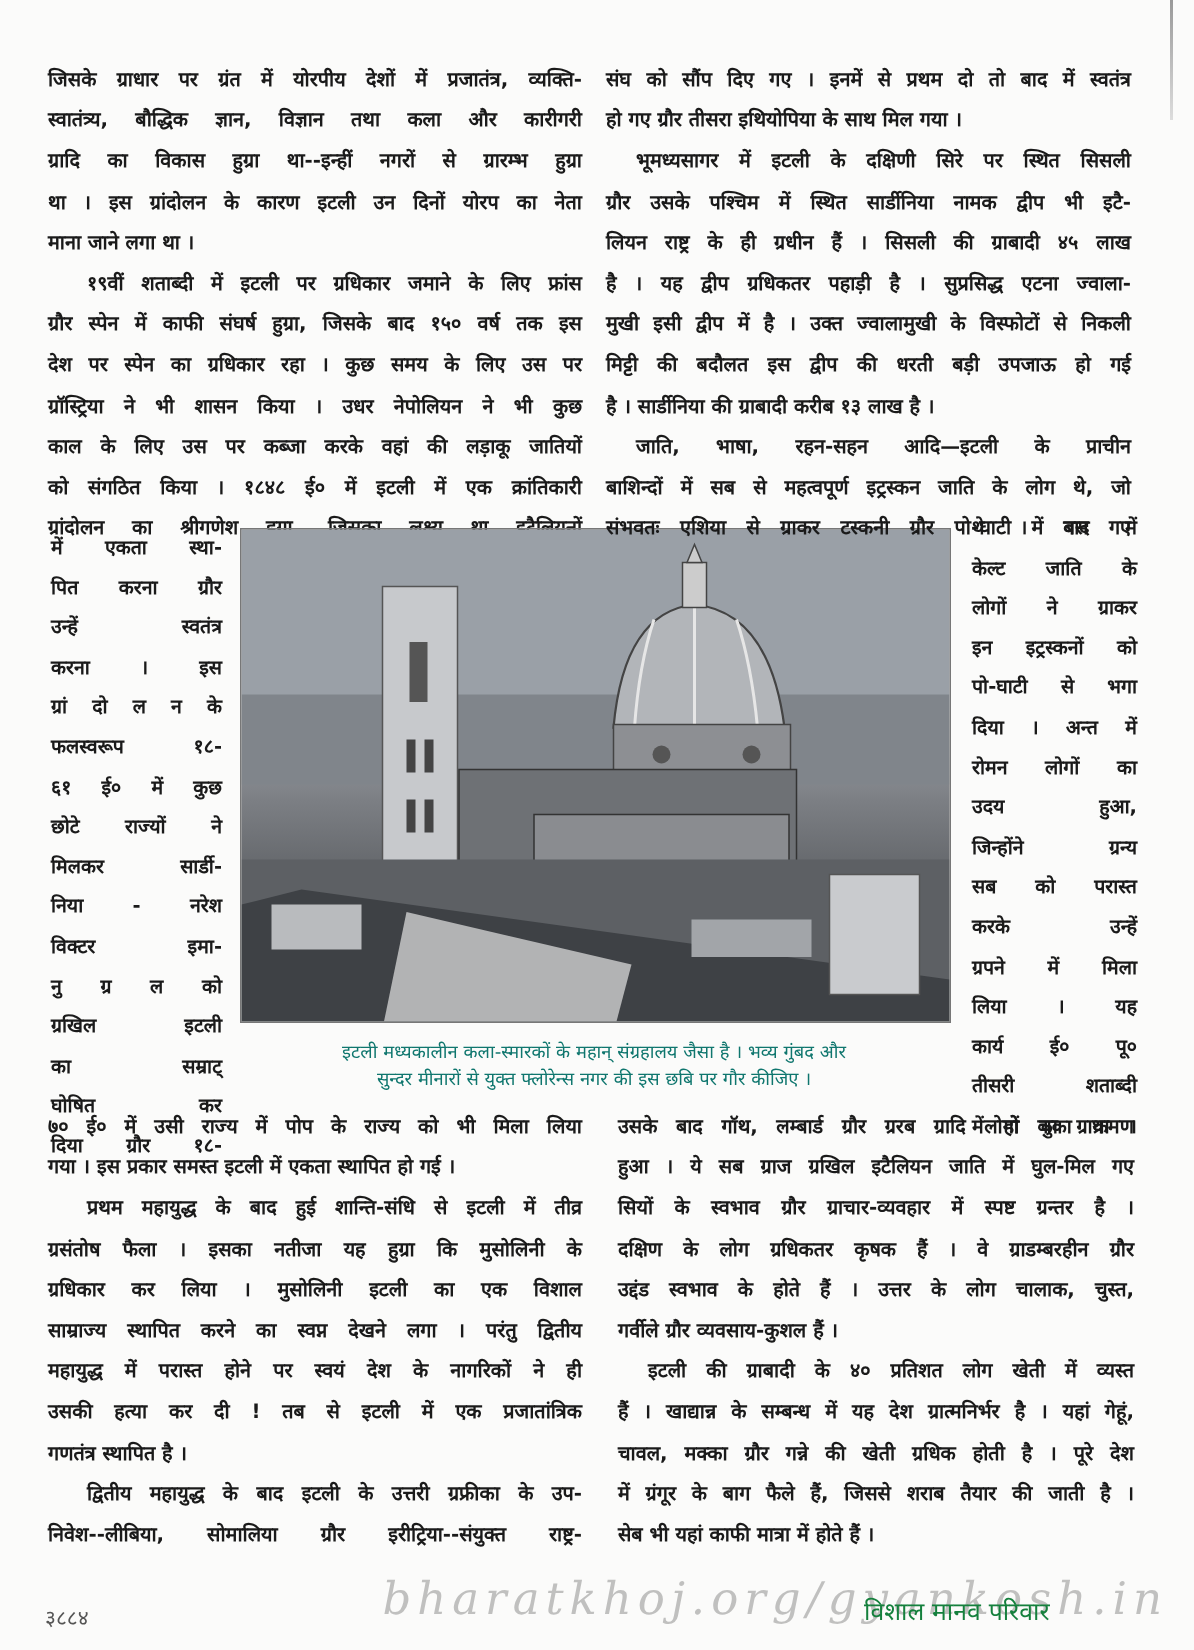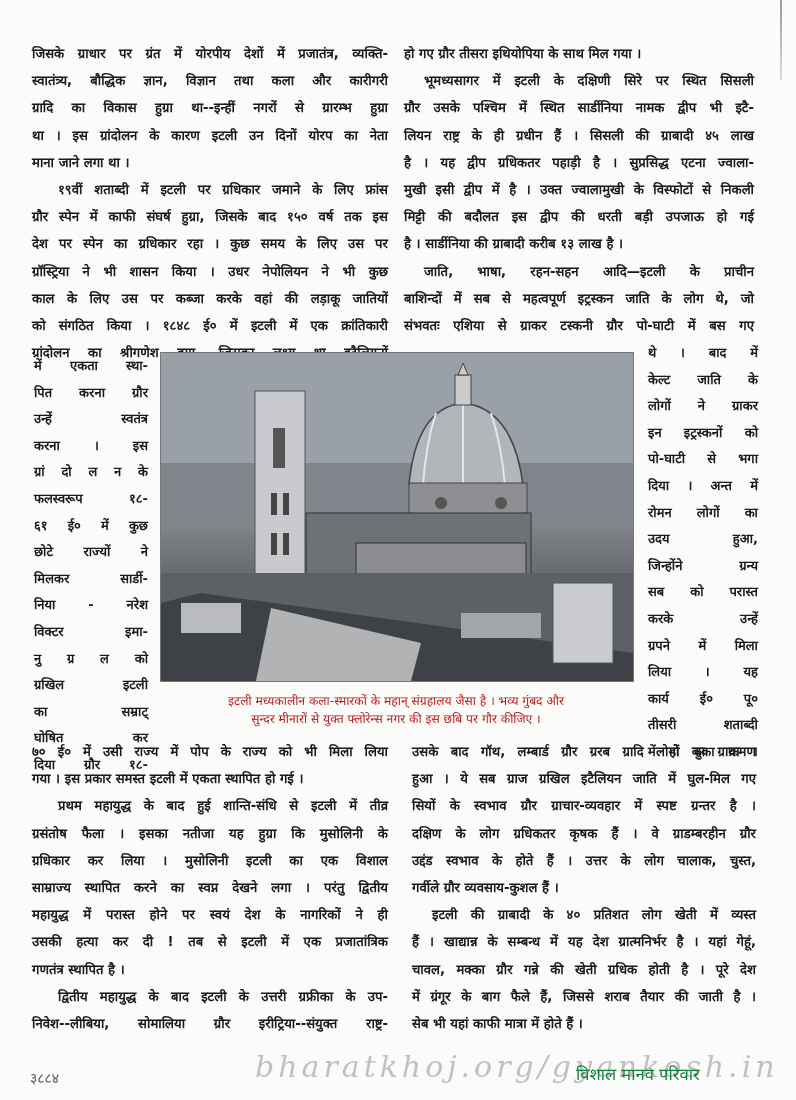--- a/index.html
+++ b/index.html
@@ -15,21 +15,21 @@
   .line { display:block; text-align:justify; text-align-last:justify; white-space:nowrap; }
   .last { text-align-last:left; }
   .photo {
     position:absolute; left:160px; top:352px; width:472px; height:328px;
     background:linear-gradient(180deg,#8d9299 0%,#a6aab0 35%,#7c7f84 55%,#5b5e62 75%,#6c6f73 100%);
     overflow:hidden; border:1px solid #777;
   }
   .photo svg { position:absolute; left:0; top:0; }
   .caption {
     position:absolute; left:160px; top:692px; width:472px; text-align:center;
-    font-size:12.2px; line-height:18px; font-weight:normal; color:#b91c1c;
+    font-size:12.2px; line-height:18px; font-weight:normal; color:#0f766e;
   }
   .footer-left { position:absolute; left:30px; top:1068px; font-size:14px; color:#555; }
   .footer-right { position:absolute; left:576px; top:1062px; font-size:16.5px; color:#15803d; }
   .watermark {
     position:absolute; left:255px; top:1037px; font-family:"DejaVu Serif", serif;
     font-style:italic; font-size:30px; color:rgba(40,40,40,0.28); letter-spacing:4px; white-space:nowrap;margin-top:12px;
   }
   .edge-mark { position:absolute; left:780px; top:0; width:2px; height:80px; background:linear-gradient(#999,#ddd); }
 </style>
 </head>
@@ -116,20 +116,21 @@
     <span class="line">ग्रधिकार कर लिया । मुसोलिनी इटली का एक विशाल</span>
     <span class="line">साम्राज्य स्थापित करने का स्वप्न देखने लगा । परंतु द्वितीय</span>
     <span class="line">महायुद्ध में परास्त होने पर स्वयं देश के नागरिकों ने ही</span>
     <span class="line">उसकी हत्या कर दी ! तब से इटली में एक प्रजातांत्रिक</span>
     <span class="line last">गणतंत्र स्थापित है ।</span>
     <span class="line" style="text-indent:26px">द्वितीय महायुद्ध के बाद इटली के उत्तरी ग्रफ्रीका के उप-</span>
     <span class="line">निवेश--लीबिया, सोमालिया ग्रौर इरीट्रिया--संयुक्त राष्ट्र-</span>
   </div>
 
   <div class="block" style="left:404px; top:40px; width:350px;">
+    <span class="line">संघ को सौंप दिए गए । इनमें से प्रथम दो तो बाद में स्वतंत्र</span>
     <span class="line last">हो गए ग्रौर तीसरा इथियोपिया के साथ मिल गया ।</span>
     <span class="line" style="text-indent:20px">भूमध्यसागर में इटली के दक्षिणी सिरे पर स्थित सिसली</span>
     <span class="line">ग्रौर उसके पश्चिम में स्थित सार्डीनिया नामक द्वीप भी इटै-</span>
     <span class="line">लियन राष्ट्र के ही ग्रधीन हैं । सिसली की ग्राबादी ४५ लाख</span>
     <span class="line">है । यह द्वीप ग्रधिकतर पहाड़ी है । सुप्रसिद्ध एटना ज्वाला-</span>
     <span class="line">मुखी इसी द्वीप में है । उक्त ज्वालामुखी के विस्फोटों से निकली</span>
     <span class="line">मिट्टी की बदौलत इस द्वीप की धरती बड़ी उपजाऊ हो गई</span>
     <span class="line last">है । सार्डीनिया की ग्राबादी करीब १३ लाख है ।</span>
     <span class="line" style="text-indent:20px">जाति, भाषा, रहन-सहन आदि—इटली के प्राचीन</span>
     <span class="line">बाशिन्दों में सब से महत्वपूर्ण इट्रस्कन जाति के लोग थे, जो</span>

